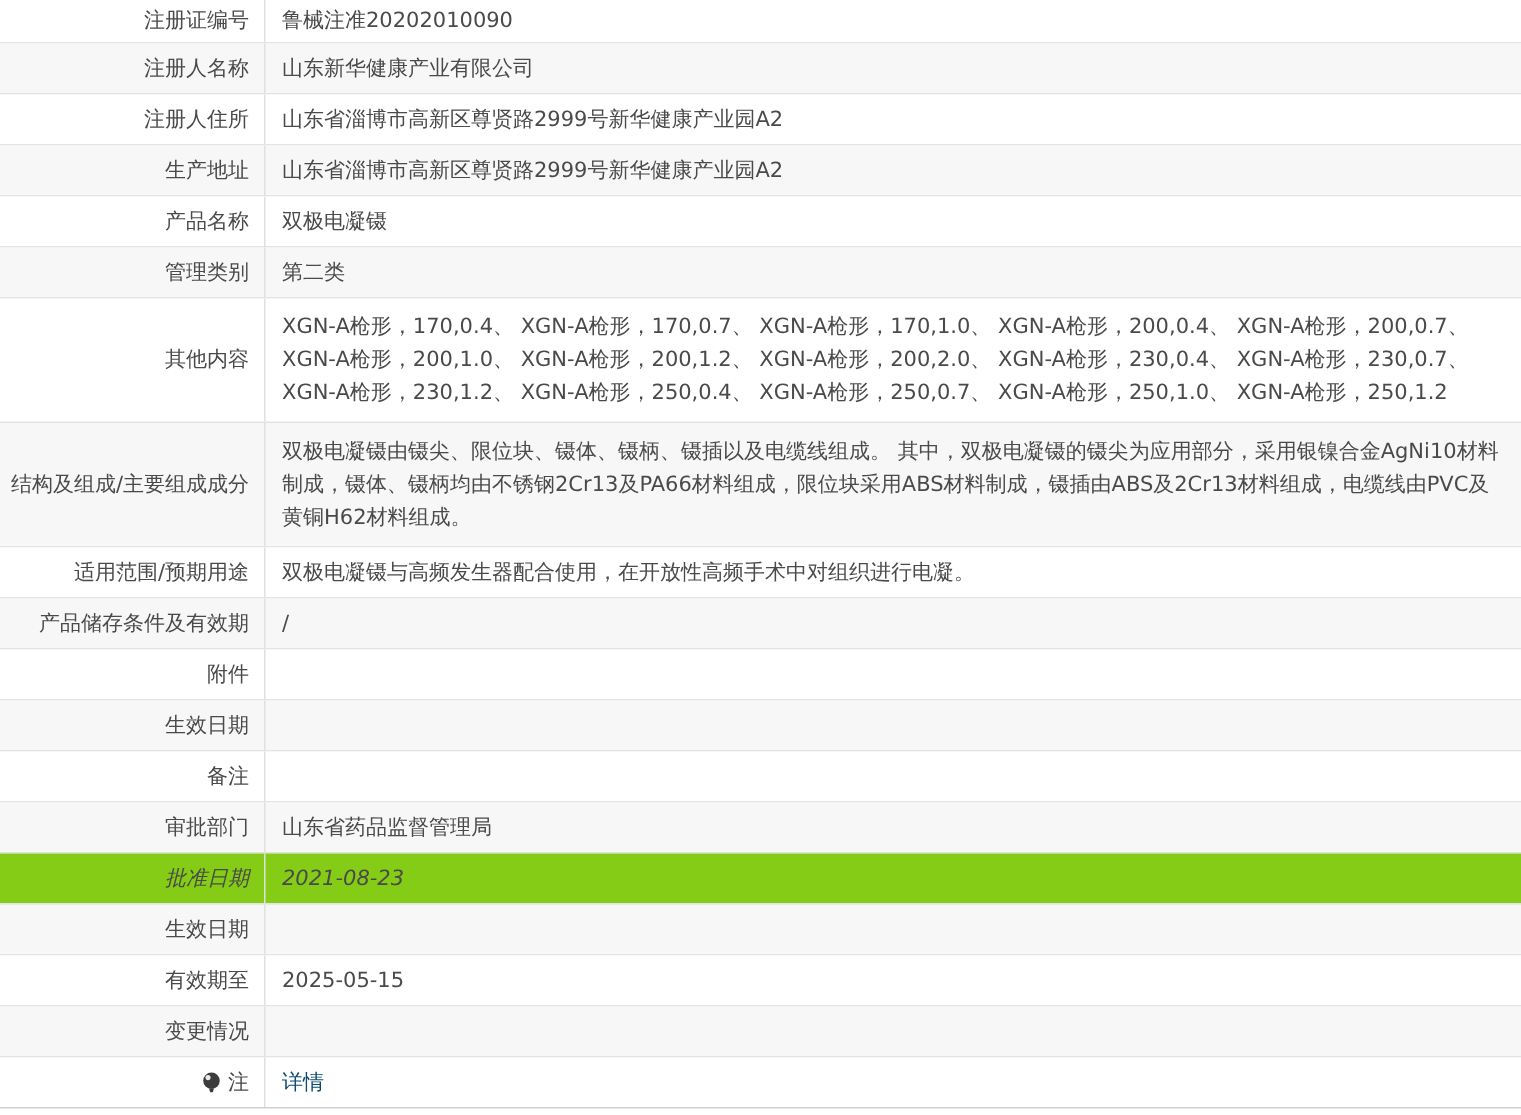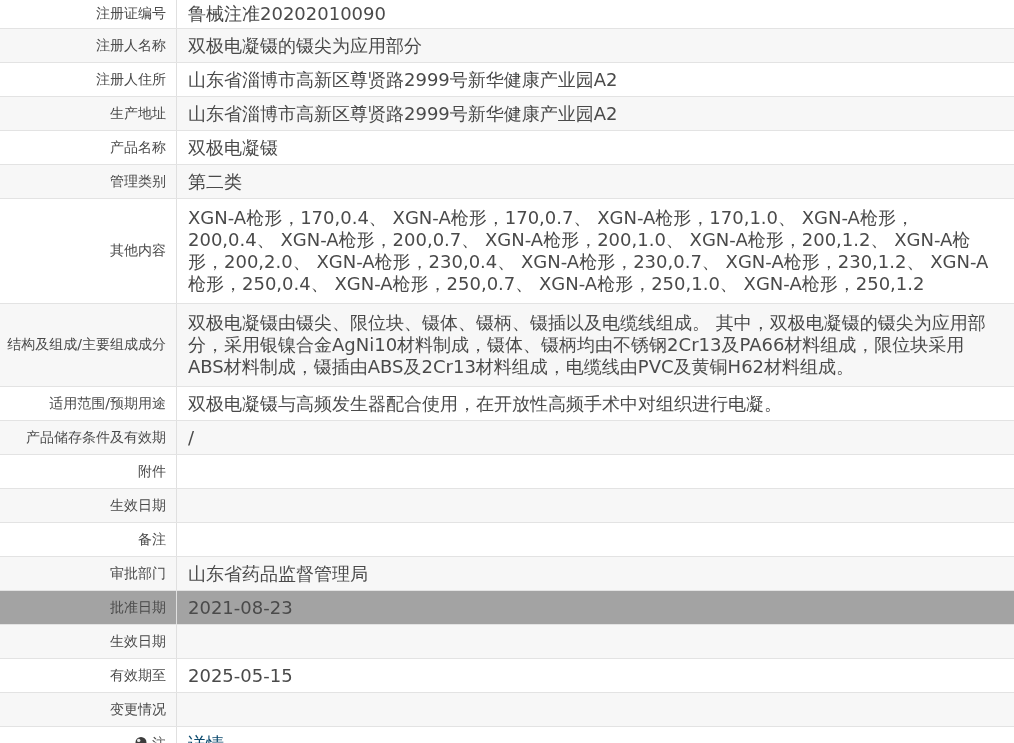--- a/index.html
+++ b/index.html
@@ -12,40 +12,40 @@
   .table { width: 1014px; border-top: 0; }
   .row {
     display: flex;
     align-items: stretch;
     min-height: 34px;
     border-bottom: 1px solid #e3e3e3;
     background: #ffffff;
   }
   .row.first { min-height: 29px; }
   .row.tint  { background: #f7f7f7; }
-  .row.hover { background: #a3a3a3; }
+  .row.hover { background: #84cc16; font-style: italic; }
   .row:last-child { border-bottom: 1px solid #cdd0d4; }
   .cell { display: flex; align-items: center; }
   .cell.label {
     width: 177px;
     flex: 0 0 177px;
     justify-content: flex-end;
     text-align: left;
     padding-right: 10px;
     border-right: 1px solid #e0e0e0;
     color: #4a4a4a;
     font-size: 14px;
     gap: 4px;
   }
   .cell.value {
     flex: 1 1 auto;
     padding-left: 11px;
     padding-right: 14px;
     color: #4a4a4a;
-    font-size: 18px;
+    font-size: 14px;
   }
   .row.multi .cell.value {
     padding-top: 8px;
     padding-bottom: 8px;
     line-height: 22px;
     align-items: center;
   }
   .row.multi { align-items: stretch; }
   .link { color: #0c4a6e; cursor: pointer; }
   .bulb { display: inline-block; width: 14px; height: 16px; vertical-align: middle; }
@@ -61,21 +61,21 @@
     <div class="cell value">
       <span class="value-text">鲁械注准20202010090</span>
     </div>
   </div>
 
   <div class="row tint">
     <div class="cell label">
       <span class="label-text">注册人名称</span>
     </div>
     <div class="cell value">
-      <span class="value-text">双极电凝镊的镊尖为应用部分</span>
+      <span class="value-text">山东新华健康产业有限公司</span>
     </div>
   </div>
 
   <div class="row">
     <div class="cell label">
       <span class="label-text">注册人住所</span>
     </div>
     <div class="cell value">
       <span class="value-text">山东省淄博市高新区尊贤路2999号新华健康产业园A2</span>
     </div>

